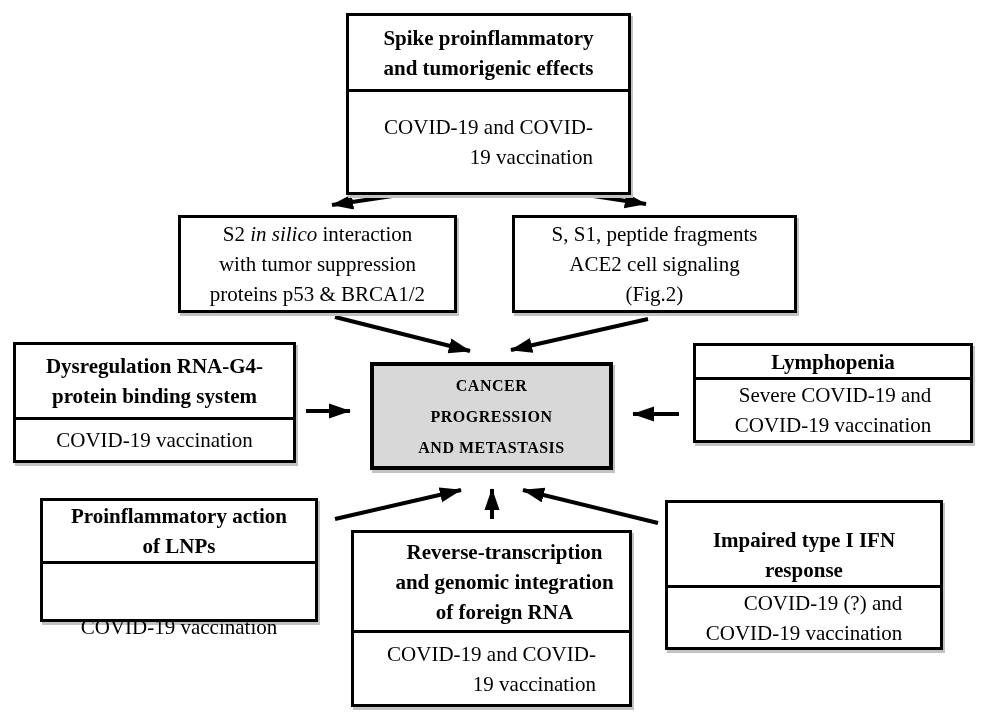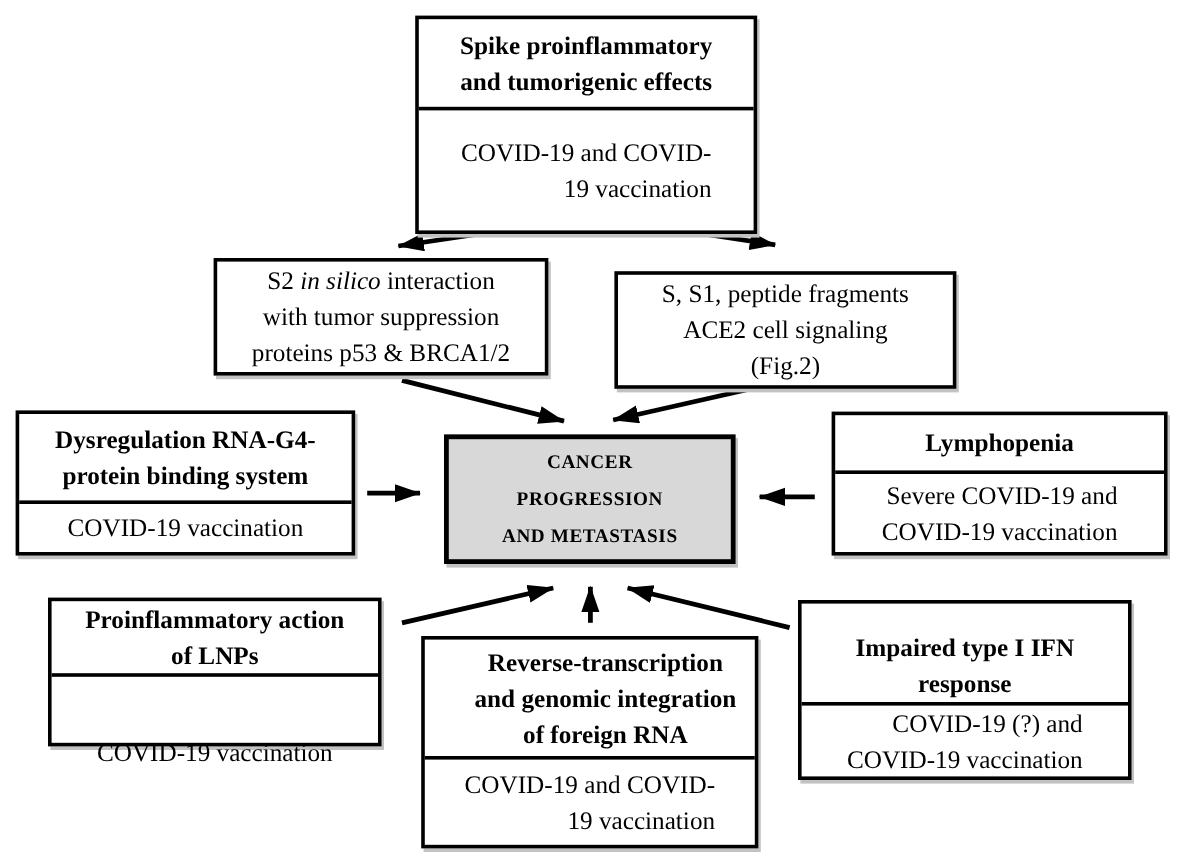--- a/index.html
+++ b/index.html
@@ -90,21 +90,21 @@
   </div>
 
   <div class="node node-single" style="left:178px; top:215px; width:279px; height:98px;">
     <div class="sec">
       <div class="txt"><span>S2 </span><em>in silico</em><span> interaction
 with tumor suppression
 proteins p53 &amp; BRCA1/2</span></div>
     </div>
   </div>
 
-  <div class="node node-single" style="left:512px; top:226px; width:285px; height:98px;">
+  <div class="node node-single" style="left:512px; top:215px; width:285px; height:98px;">
     <div class="sec">
       <div class="txt">S, S1, peptide fragments
 ACE2 cell signaling
 (Fig.2)</div>
     </div>
   </div>
 
   <div class="node node-single node-center" style="left:370px; top:362px; width:243px; height:108px;">
     <div class="sec">
       <div class="txt">CANCER
@@ -116,21 +116,21 @@
   <div class="node" style="left:13px; top:342px; width:283px; height:121px;">
     <div class="sec sec-title" style="height:75px;">
       <div class="txt bold">Dysregulation RNA-G4-
 protein binding system</div>
     </div>
     <div class="sec sec-body">
       <div class="txt">COVID-19 vaccination</div>
     </div>
   </div>
 
-  <div class="node" style="left:693px; top:343px; width:280px; height:120px;">
+  <div class="node" style="left:693px; top:343px; width:280px; height:100px;">
     <div class="sec sec-title" style="height:49px;">
       <div class="txt bold">Lymphopenia</div>
     </div>
     <div class="sec sec-body">
       <div class="txt">Severe COVID-19 and
 COVID-19 vaccination</div>
     </div>
   </div>
 
   <div class="node" style="left:40px; top:498px; width:278px; height:124px;gap:48px;">

